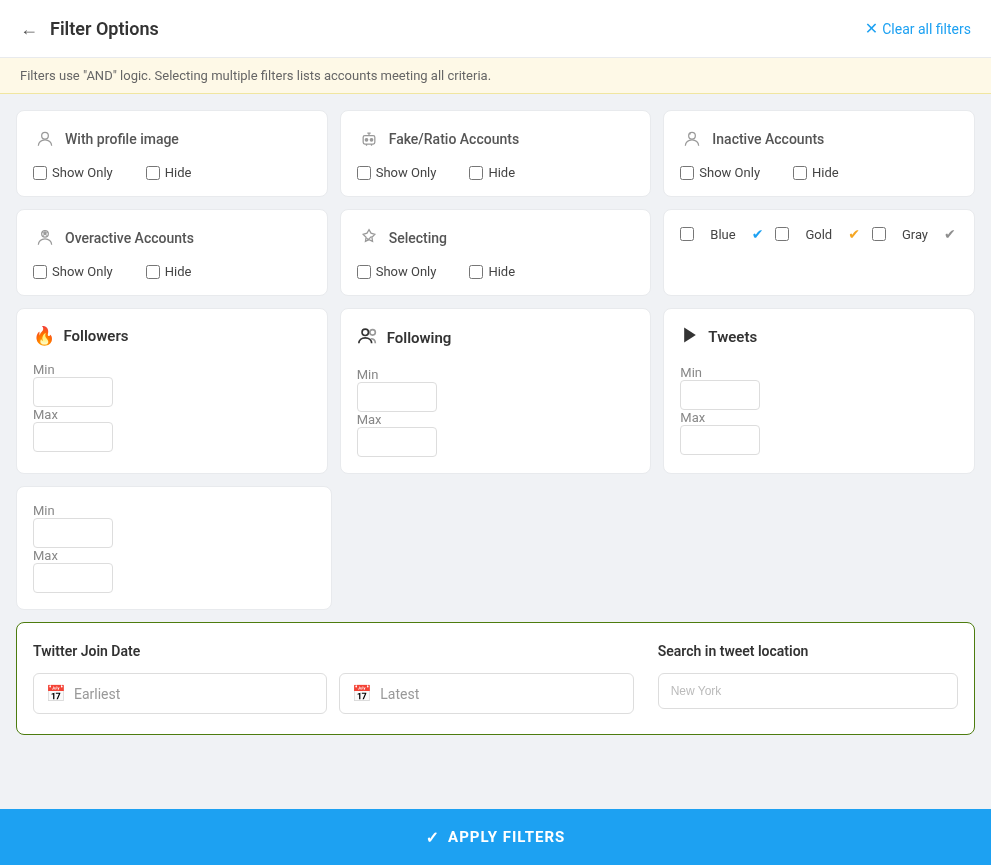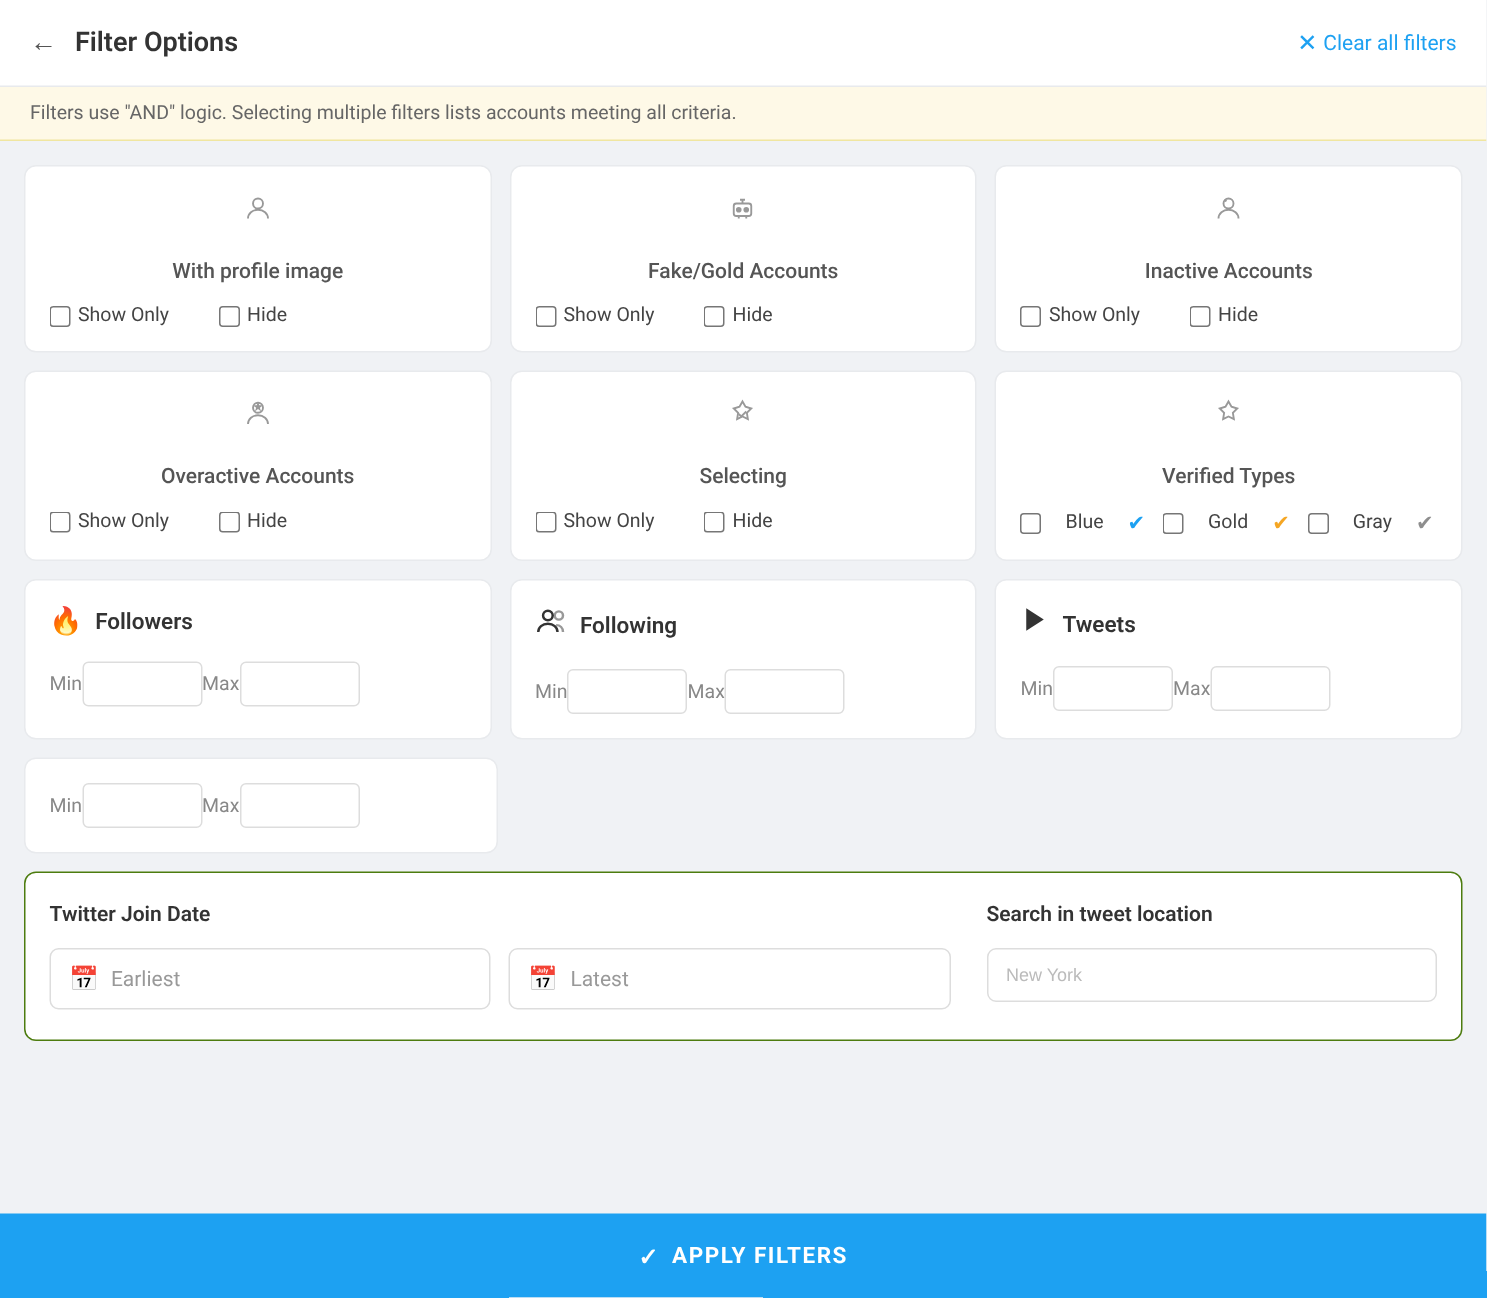--- a/index.html
+++ b/index.html
@@ -80,25 +80,24 @@
     .filter-card {
       background: #fff;
       border-radius: 8px;
       padding: 16px;
       border: 1px solid #e8eaed;
     }
 
     .filter-card-header {
       display: flex;
       align-items: center;
-      gap: 22px;
+      gap: 8px;
       margin-bottom: 14px;
       color: #666;
       font-size: 14px;
-      flex-direction: column;
     }
 
     .filter-icon {
       width: 24px;
       height: 24px;
       display: flex;
       align-items: center;
       justify-content: center;
       color: #999;
       font-size: 16px;
@@ -186,21 +185,22 @@
       color: #333;
     }
 
     .range-icon {
       font-size: 18px;
       color: #333;
     }
 
     .range-inputs {
       display: flex;
-      align-items: center;
+      align-items: flex-start;
+      flex-direction: column;
     }
 
     .range-label {
       font-size: 13px;
       color: #888;
     }
 
     .range-input {
       width: 80px;
       height: 30px;
@@ -339,21 +339,21 @@
     <div class="filter-card">
       <div class="filter-card-header">
         <span class="filter-icon">
           <svg width="20" height="20" viewBox="0 0 24 24" fill="none" stroke="#999" stroke-width="1.5">
             <rect x="5" y="8" width="14" height="10" rx="2"></rect>
             <circle cx="9" cy="13" r="1.5" fill="#999"></circle>
             <circle cx="15" cy="13" r="1.5" fill="#999"></circle>
             <path d="M9 18v2M15 18v2M12 8V5M10 5h4"></path>
           </svg>
         </span>
-        <span class="filter-label">Fake/Gold Accounts</span>
+        <span class="filter-label">Fake/Ratio Accounts</span>
       </div>
       <div class="checkbox-row">
         <label class="checkbox-item">
           <input type="checkbox" style="">
           <span>Show Only</span>
         </label>
         <label class="checkbox-item">
           <input type="checkbox" style="">
           <span>Hide</span>
         </label>
@@ -426,28 +426,20 @@
           <span>Show Only</span>
         </label>
         <label class="checkbox-item">
           <input type="checkbox" style="">
           <span>Hide</span>
         </label>
       </div>
     </div>
 
     <div class="filter-card">
-      <div class="filter-card-header">
-        <span class="filter-icon">
-          <svg width="20" height="20" viewBox="0 0 24 24" fill="none" stroke="#999" stroke-width="1.5">
-            <path d="M12 2l2.4 4.2L19 7.6l-3.5 3.5.8 5L12 14l-4.3 2.1.8-5L5 7.6l4.6-1.4z"></path>
-          </svg>
-        </span>
-        <span class="filter-label">Verified Types</span>
-      </div>
       <div class="verified-types-row">
         <label class="verified-badge checkbox-item">
           <input type="checkbox" style="">
           <span>Blue</span>
           <span class="badge-blue">✔</span>
         </label>
         <label class="verified-badge checkbox-item">
           <input type="checkbox" style="">
           <span>Gold</span>
           <span class="badge-gold">✔</span>

